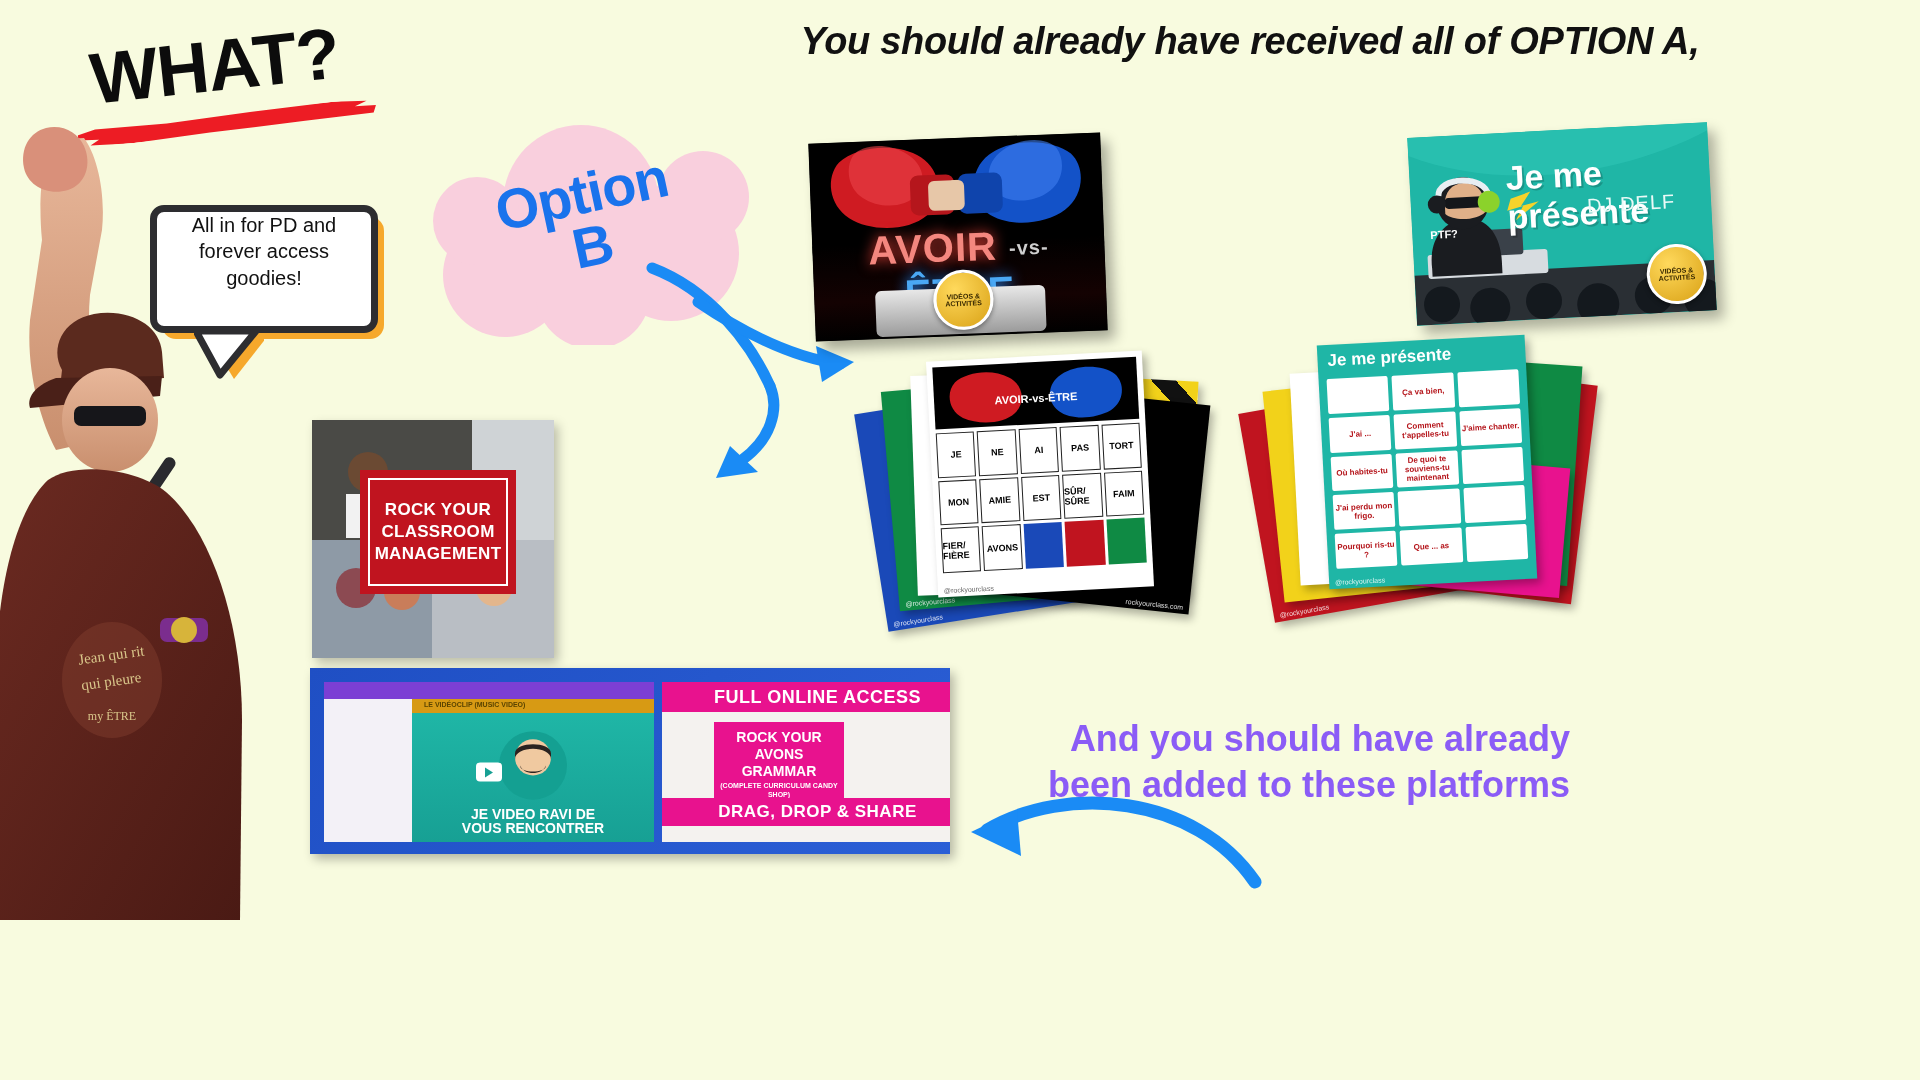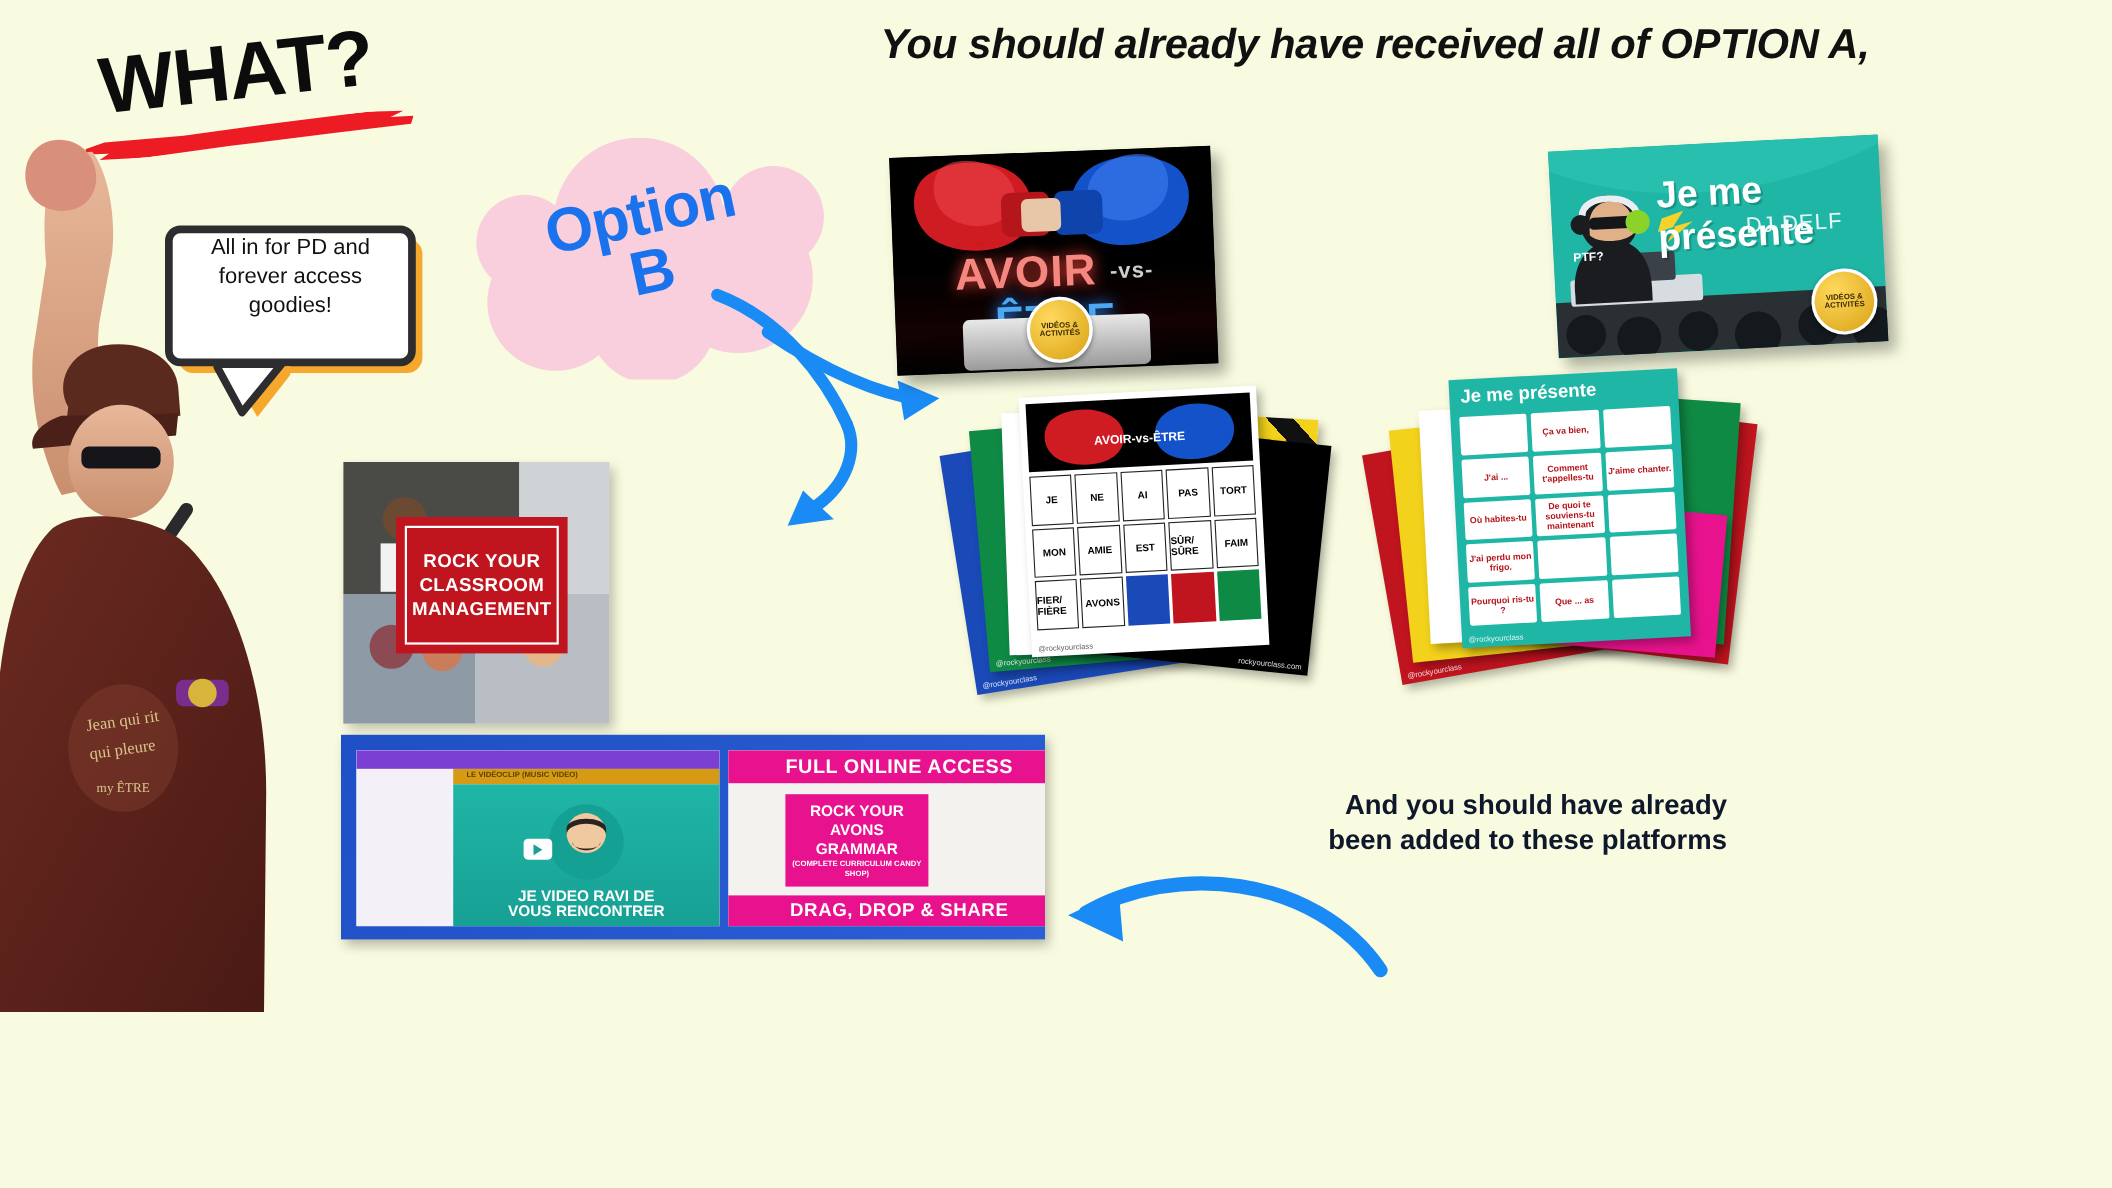--- a/index.html
+++ b/index.html
@@ -181,38 +181,38 @@
     border-left:8px solid #17a094;border-top:5px solid transparent;border-bottom:5px solid transparent;
   }
   #ryfg{position:absolute;left:352px;top:14px;width:311px;height:160px;background:#f4f2ef;overflow:hidden;}
   #ryfg-top{
     position:absolute;left:0;top:0;width:100%;height:30px;background:#e8128e;
     display:flex;align-items:center;justify-content:center;
     font-family:"Liberation Sans Narrow","Liberation Sans",sans-serif;
     font-weight:bold;font-size:18px;color:#fff;letter-spacing:.5px;
   }
   #ryfg-bot{
-    position:absolute;left:0;bottom:0;width:100%;height:28px;background:#e8128e;
+    position:absolute;left:0;bottom:16px;width:100%;height:28px;background:#e8128e;
     display:flex;align-items:center;justify-content:center;
     font-family:"Liberation Sans Narrow","Liberation Sans",sans-serif;
     font-weight:bold;font-size:17px;color:#fff;letter-spacing:.5px;
   }
   #ryfg-card{
     position:absolute;left:52px;top:40px;width:130px;height:84px;background:#e8128e;
     display:flex;align-items:center;justify-content:center;
     font-family:"Liberation Sans Narrow","Liberation Sans",sans-serif;
     font-weight:bold;font-size:14px;color:#fff;text-align:center;line-height:1.2;
   }
   #ryfg-card small{display:block;font-size:7px;font-weight:bold;margin-top:3px;}
 
   
   #bottomtext{
     left:970px;top:716px;width:600px;text-align:right;
     font-family:"Liberation Sans Narrow","Liberation Sans",sans-serif;
-    font-weight:bold;font-size:25px;line-height:1.28;color:#0f172a;
+    font-weight:bold;font-size:36px;line-height:1.28;color:#8b5cf6;
   }
   #bottomtext .l{display:block;}
 </style>
 </head>
 <body style="background: rgb(248, 251, 223);">
 
 <div class="abs" id="what-block">
   <div id="what-text">WHAT?</div>
   <div id="what-underline"></div>
 </div>

